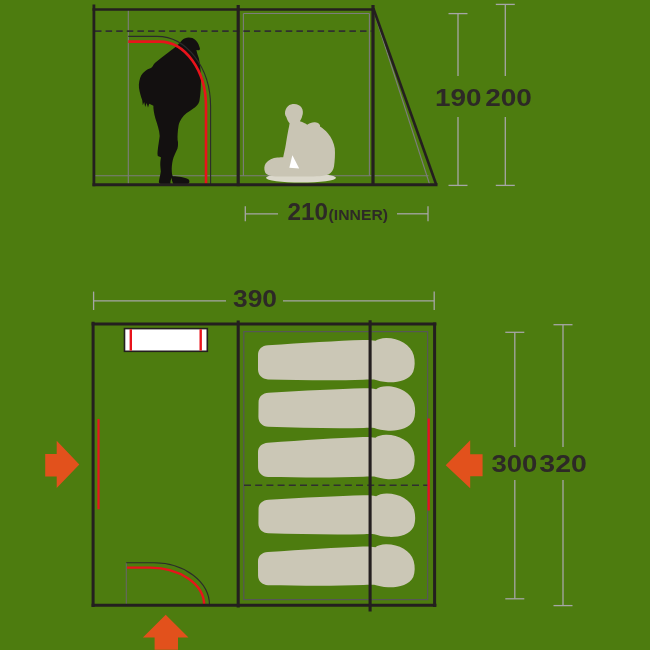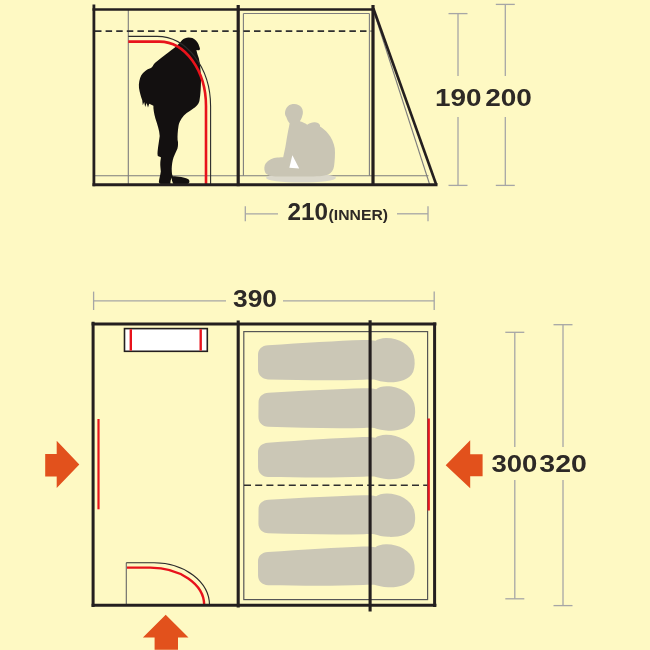--- a/index.html
+++ b/index.html
@@ -1,16 +1,16 @@
 <!DOCTYPE html>
 <html><head>
 <meta charset="utf-8">
 <style>
 html,body{margin:0;padding:0;background:#ffffff;}
-#stage{position:relative;width:650px;height:650px;background:#fef9c3;overflow:hidden;}
+#stage{position:relative;width:650px;height:650px;background:#4d7c0f;overflow:hidden;}
 svg{display:block;}
 text{font-family:"Liberation Sans",sans-serif;font-weight:bold;fill:#2d2926;}
 </style>
 </head>
 <body>
 <div id="stage">
 <svg width="650" height="650" viewBox="0 0 650 650">
 
 <g stroke-linecap="butt">
 

